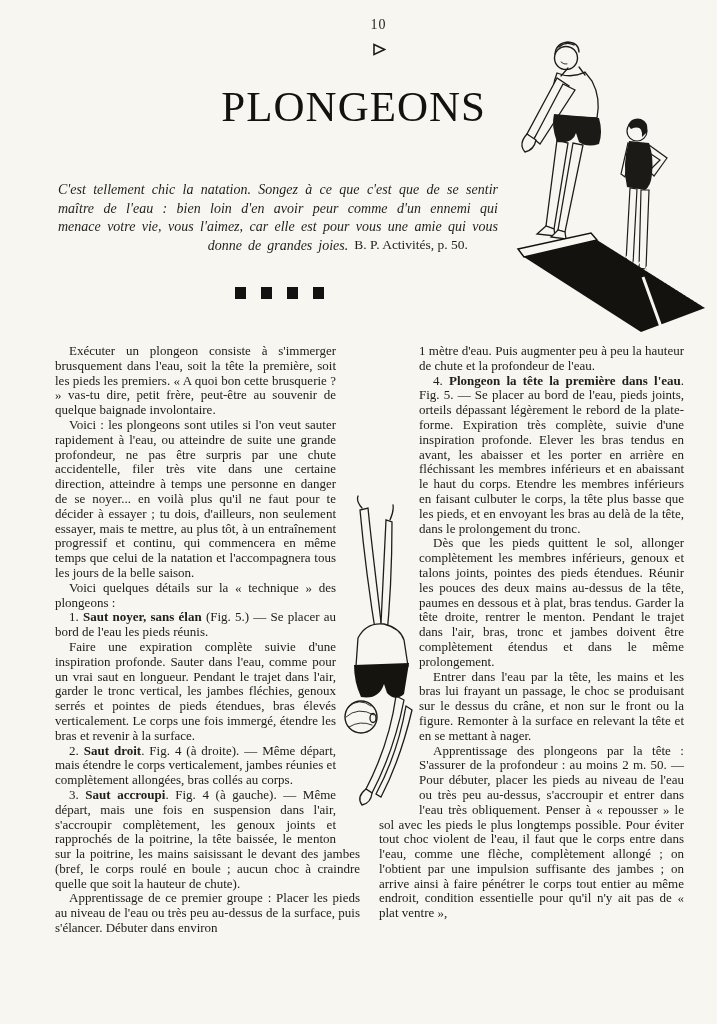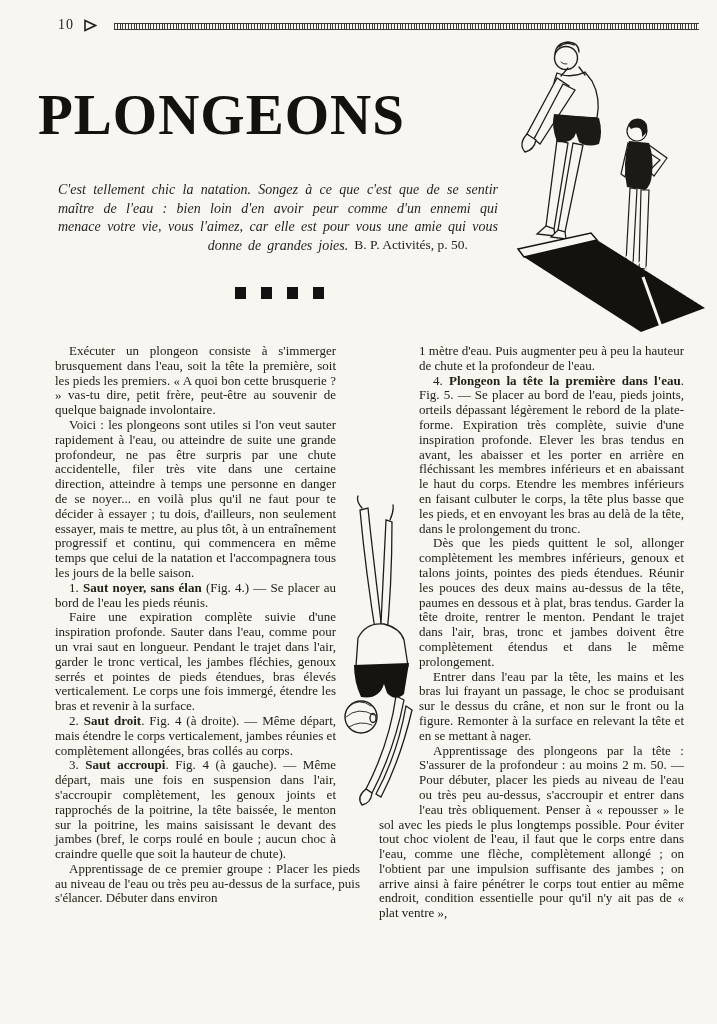--- a/index.html
+++ b/index.html
@@ -8,39 +8,39 @@
   }
   *{box-sizing:border-box;margin:0;padding:0;}
   body{margin:0;background:#777;font-family:"Liberation Serif",serif;}
   .page{
     position:relative;width:717px;height:1024px;margin:0 auto;
     background:var(--paper);color:var(--ink);overflow:hidden;
   }
   
   .header{
     position:absolute;top:17px;left:58px;right:18px;
-    display:flex;align-items:center;gap:9px;
+    display:flex;align-items:center;gap:9px;flex-direction:column;
   }
   .page-number{font-size:14px;letter-spacing:1px;}
   .tri{flex:0 0 auto;display:block;margin-top:1px;}
   .journal-title{
     font-size:14.5px;font-weight:700;letter-spacing:1.6px;white-space:nowrap;
   }
   .dash-band{
     flex:1;height:7px;margin-left:8px;margin-top:2px;
     background:
       repeating-linear-gradient(90deg, var(--ink) 0 1px, transparent 1px 2.8px);
     border-top:1px solid var(--ink);
     border-bottom:1px solid var(--ink);
     opacity:.88;
   }
   
   .article-title{
     position:absolute;top:82px;left:38px;width:448px;
-    font-size:57px;font-weight:700;letter-spacing:1px;text-align:left;
+    font-size:43px;font-weight:400;letter-spacing:1px;text-align:right;
     color:#14120e;white-space:nowrap;
   }
   
   .epigraph{position:absolute;top:181px;left:58px;width:440px;}
   .epigraph p{
     font-style:italic;font-size:14px;line-height:18.5px;
     text-align:justify;text-align-last:center;word-spacing:2.5px;
   }
   .attribution{
     font-size:13.5px;text-align:right;padding-right:30px;margin-top:-18px;
@@ -131,21 +131,22 @@
       <div class="square"></div>
       <div class="square"></div>
       <div class="square"></div>
     </div>
 
   <main class="article">
     <div class="col">
       <span class="wrap-spacer-right"></span>
     <p class="para"><span>Exécuter un </span><span class="it">plongeon</span><span> consiste à s'immerger brusquement dans l'eau, soit la tête la première, soit les pieds les premiers. « A quoi bon cette brusquerie ? » vas-tu dire, petit frère, peut-être au souvenir de quelque baignade involontaire.</span></p>
         <p class="para"><span>Voici : les plongeons sont utiles si l'on veut sauter rapidement à l'eau, ou atteindre de suite une grande profondeur, ne pas être surpris par une chute accidentelle, filer très vite dans une certaine direction, atteindre à temps une personne en danger de se noyer... en voilà plus qu'il ne faut pour te décider à essayer ; tu dois, d'ailleurs, non seulement essayer, mais te mettre, au plus tôt, à un entraînement progressif et continu, qui commencera en même temps que celui de la natation et l'accompagnera tous les jours de la belle saison.</span></p>
-        <p class="para"><span>1. </span><span class="bd">Saut noyer, sans élan</span><span> (</span><span class="it">Fig.</span><span> 4.) — Se placer au bord de l'eau les pieds réunis.</span></p>
+        <p class="para"><span>Voici quelques détails sur la « technique » des plongeons :</span></p>
+        <p class="para"><span>1. </span><span class="bd">Saut noyer, sans élan</span><span> (</span><span class="it">Fig.</span><span> 5.) — Se placer au bord de l'eau les pieds réunis.</span></p>
         <p class="para"><span>Faire une expiration complète suivie d'une inspiration profonde. Sauter dans l'eau, comme pour un vrai saut en longueur. Pendant le trajet dans l'air, garder le tronc vertical, les jambes fléchies, genoux serrés et pointes de pieds étendues, bras élevés verticalement. Le corps une fois immergé, étendre les bras et revenir à la surface.</span></p>
         <p class="para"><span>2. </span><span class="bd">Saut droit</span><span>. </span><span class="it">Fig.</span><span> 4 (à droite). — Même départ, mais étendre le corps verticalement, jambes réunies et complètement allongées, bras collés au corps.</span></p>
         <p class="para"><span>3. </span><span class="bd">Saut accroupi</span><span>. </span><span class="it">Fig.</span><span> 4 (à gauche). — Même départ, mais une fois en suspension dans l'air, s'accroupir complètement, les genoux joints et rapprochés de la poitrine, la tête baissée, le menton sur la poitrine, les mains saisissant le devant des jambes (bref, le corps roulé en boule ; aucun choc à craindre quelle que soit la hauteur de chute).</span></p>
         <p class="para"><span class="it">Apprentissage</span><span> de ce premier groupe : Placer les pieds au niveau de l'eau ou très peu au-dessus de la surface, puis s'élancer. Débuter dans environ</span></p>
       </div>
     <div class="col">
       <span class="wrap-spacer-left"></span>
     <p class="para noindent"><span>1 mètre d'eau. Puis augmenter peu à peu la hauteur de chute et la profondeur de l'eau.</span></p>
         <p class="para"><span>4. </span><span class="bd">Plongeon la tête la première dans l'eau</span><span>. </span><span class="it">Fig.</span><span> 5. — Se placer au bord de l'eau, pieds joints, orteils dépassant légèrement le rebord de la plate-forme. Expiration très complète, suivie d'une inspiration profonde. Elever les bras tendus en avant, les abaisser et les porter en arrière en fléchissant les membres inférieurs et en abaissant le haut du corps. Etendre les membres inférieurs en faisant culbuter le corps, la tête plus basse que les pieds, et en envoyant les bras au delà de la tête, dans le prolongement du tronc.</span></p>
         <p class="para"><span>Dès que les pieds quittent le sol, allonger complètement les membres inférieurs, genoux et talons joints, pointes des pieds étendues. Réunir les pouces des deux mains au-dessus de la tête, paumes en dessous et à plat, bras tendus. Garder la tête droite, rentrer le menton. Pendant le trajet dans l'air, bras, tronc et jambes doivent être complètement étendus et dans le même prolongement.</span></p>

